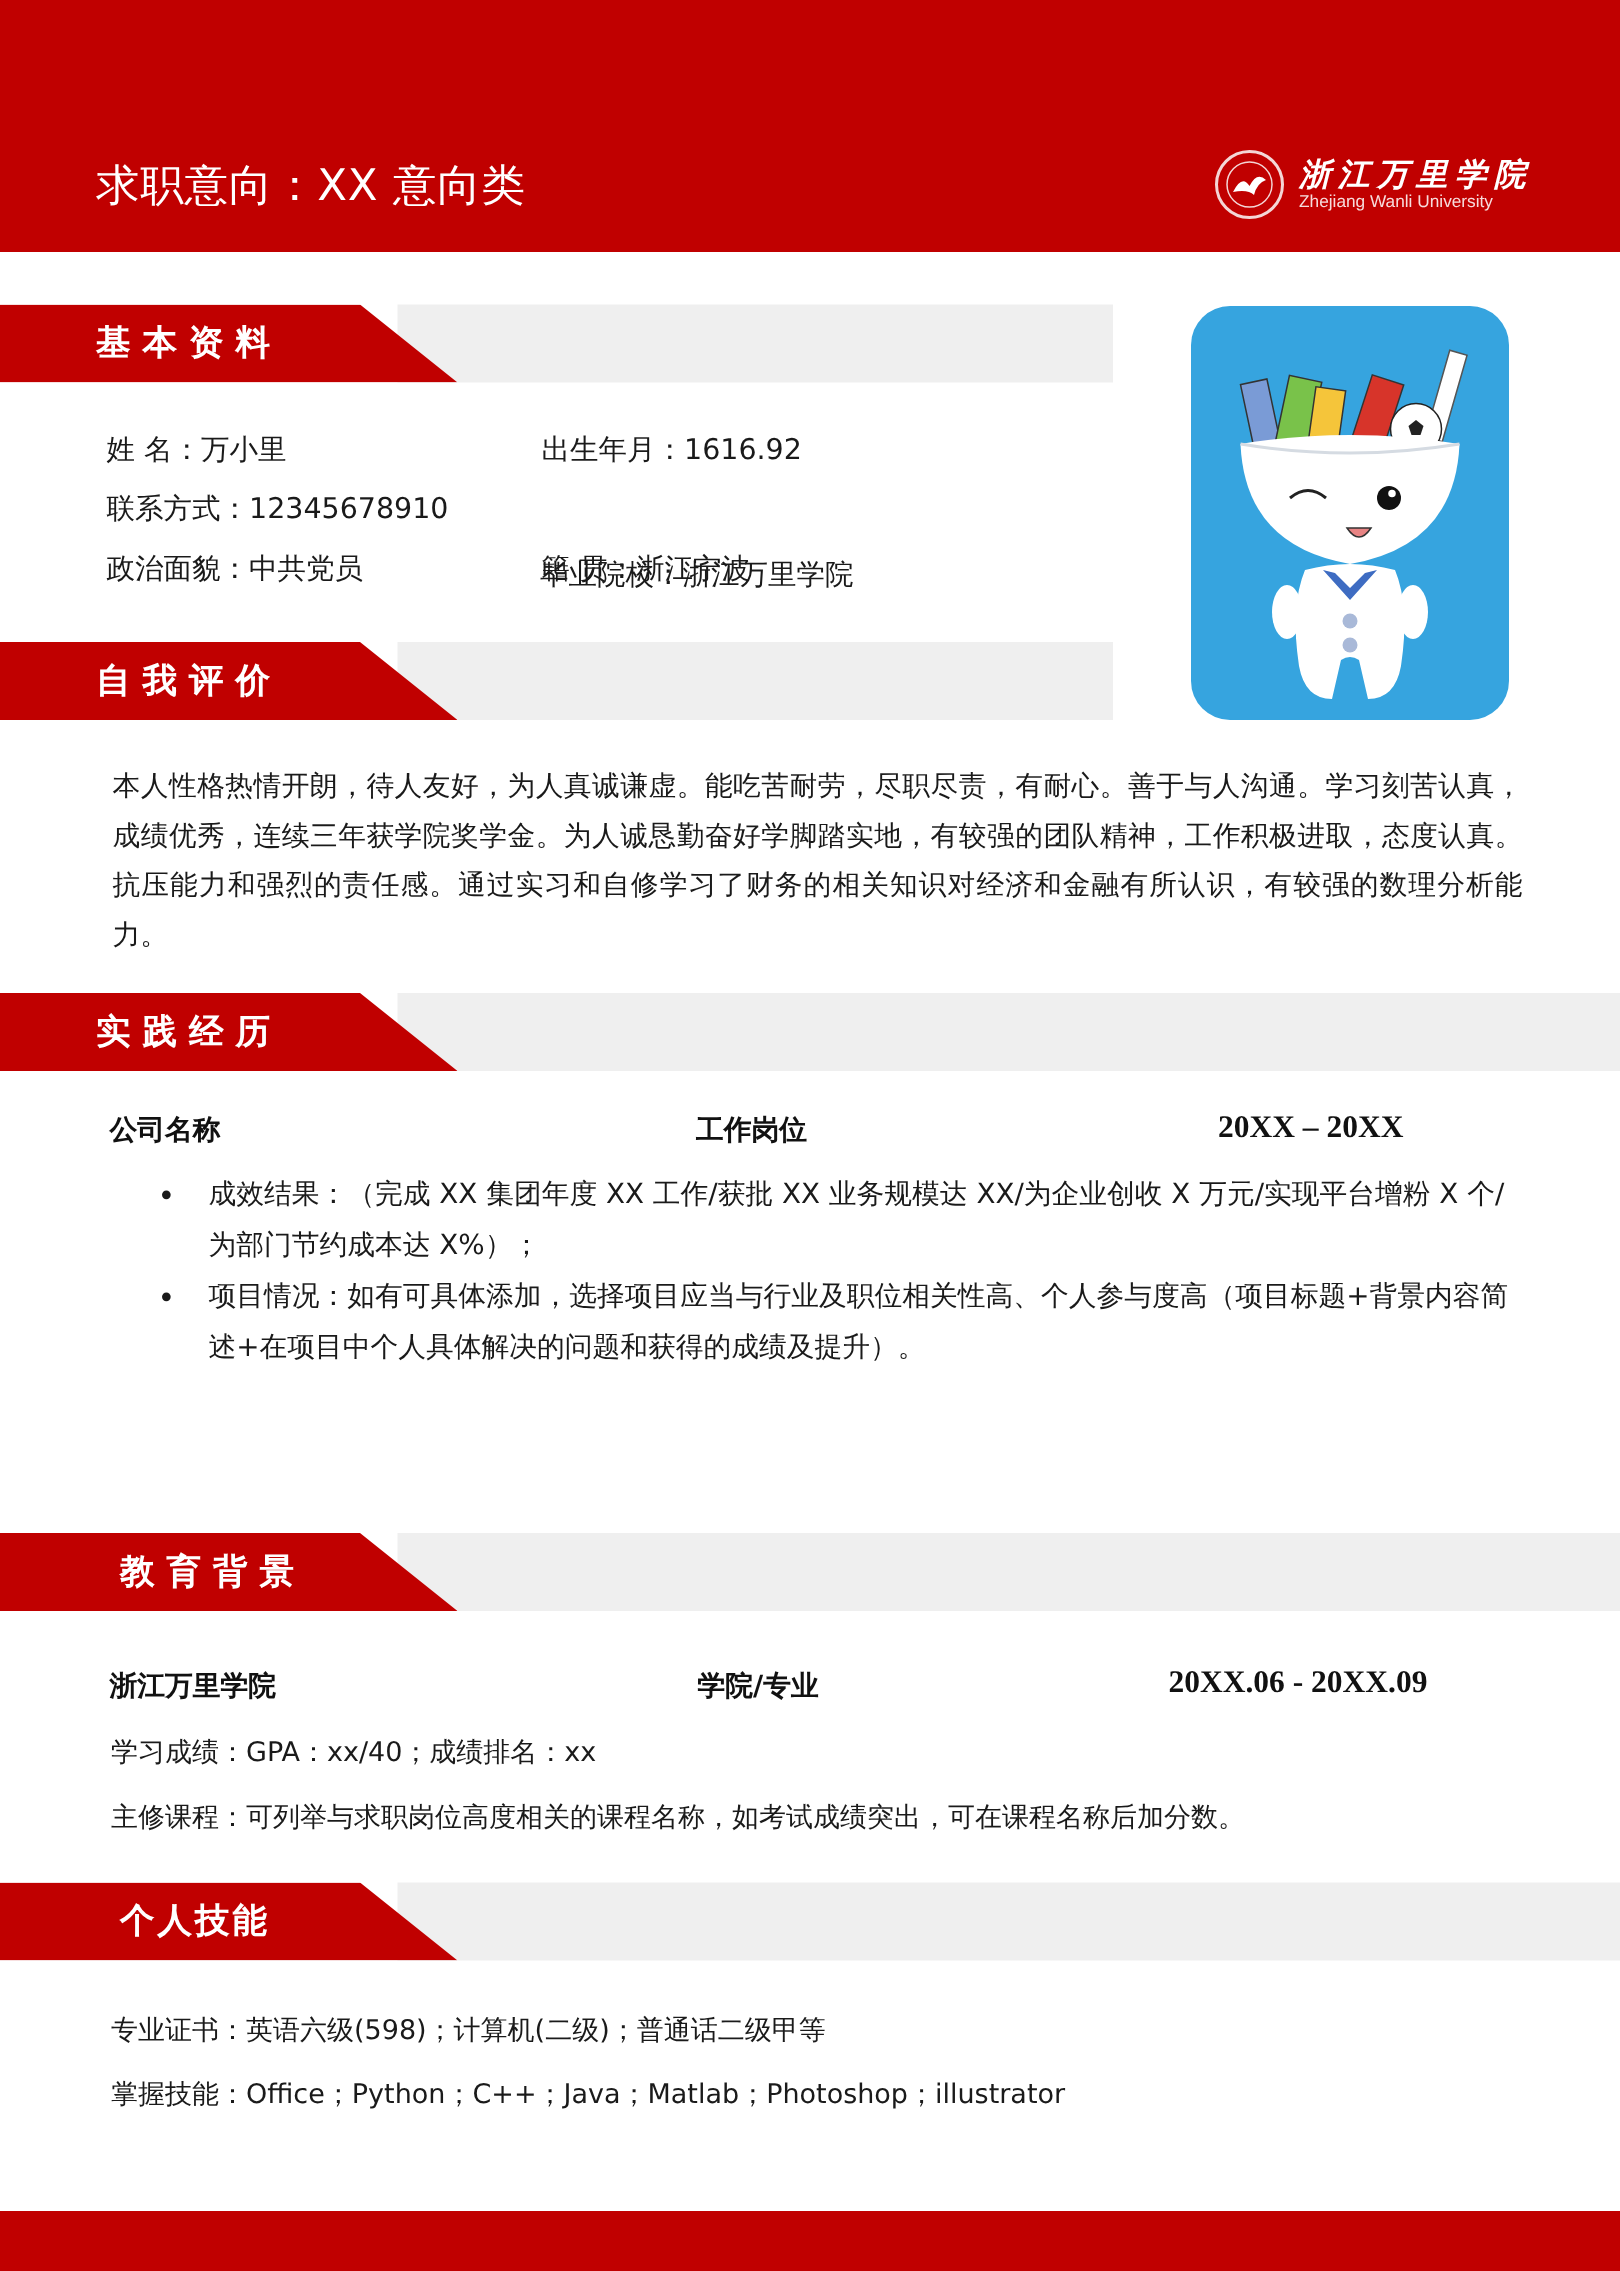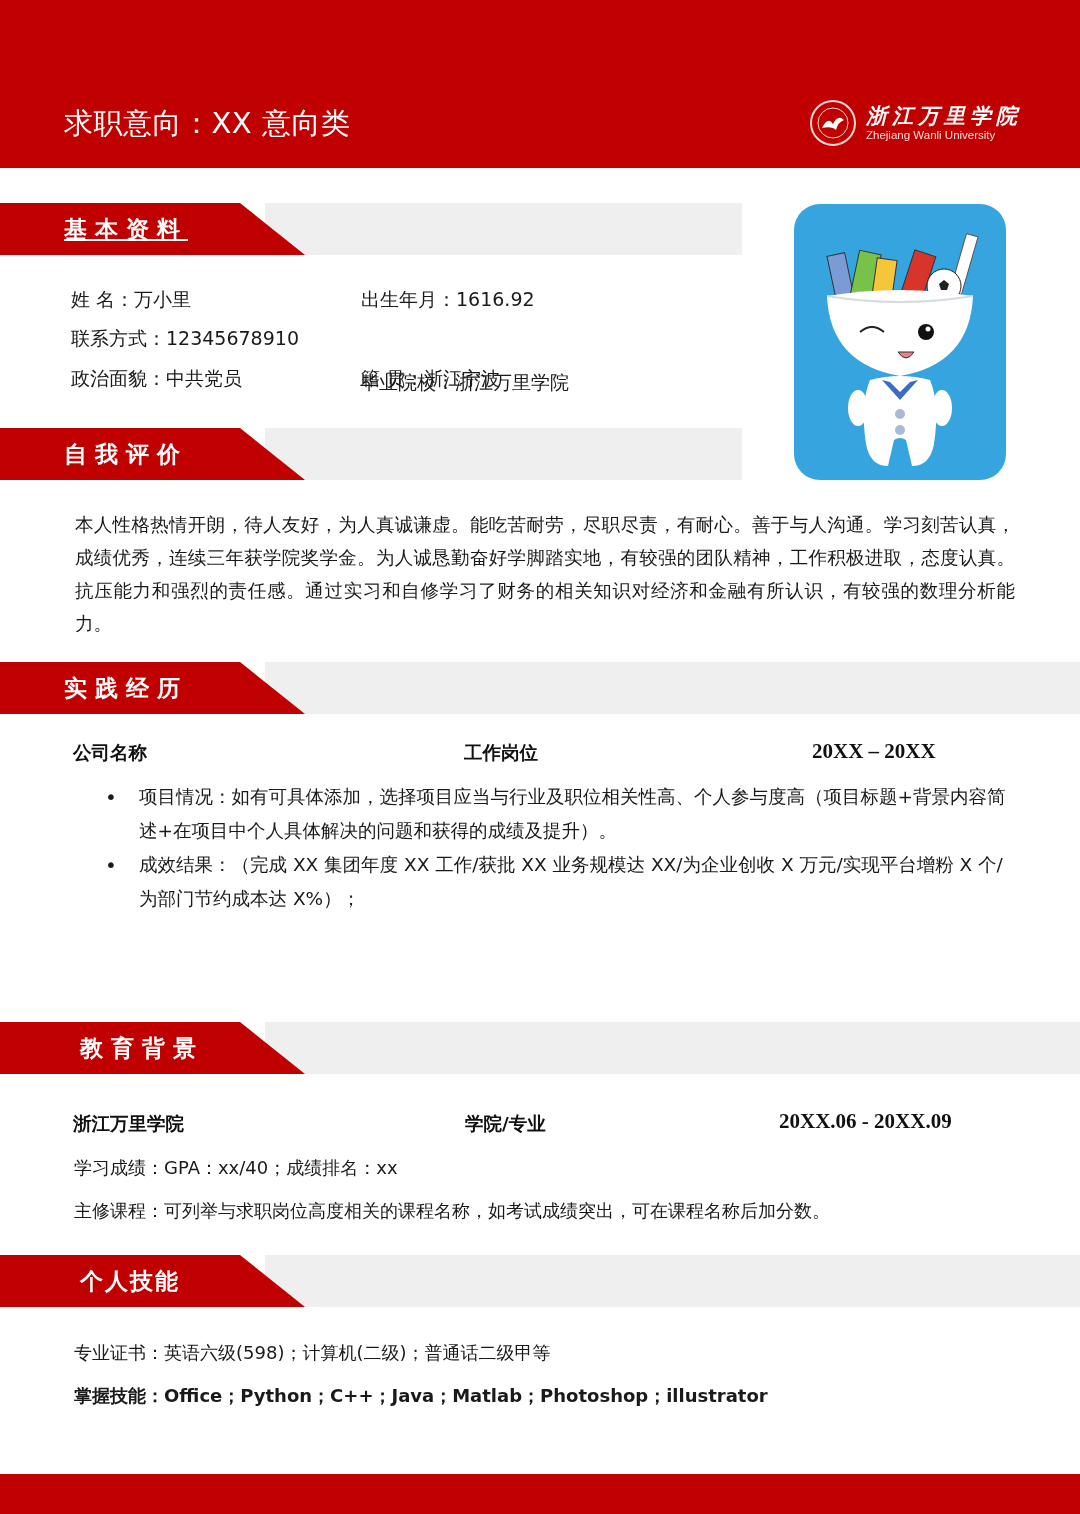--- a/index.html
+++ b/index.html
@@ -51,21 +51,21 @@
   </div>
   <div class="logo-text">
     <span class="logo-cn">浙江万里学院</span>
     <span class="logo-en">Zhejiang Wanli University</span>
   </div>
 </div>
 
 <div class="section-head" style="top:203px;width:1080px;">
   <div class="sec-gray" style="left:265px;width:477px;"></div>
   <div class="sec-red"></div>
-  <div class="sec-title" style="left:64px;text-decoration:underline;">基本资料</div>
+  <div class="sec-title" style="left:64px;">基本资料</div>
 </div>
 
 <div class="info-row" style="left:71px;top:287px;">姓      名：万小里</div>
 <div class="info-row" style="left:361px;top:287px;">出生年月：1616.92</div>
 <div class="info-row" style="left:71px;top:326px;">联系方式：12345678910</div>
 <div class="info-row" style="left:360px;top:326px;margin-top:44px;">毕业院校：浙江万里学院</div>
 <div class="info-row" style="left:71px;top:366px;">政治面貌：中共党员</div>
 <div class="info-row" style="left:361px;top:366px;">籍      贯：浙江宁波</div>
 
 <div class="photo">
@@ -109,22 +109,22 @@
   <div class="sec-gray" style="left:265px;width:815px;"></div>
   <div class="sec-red"></div>
   <div class="sec-title" style="left:64px;">实践经历</div>
 </div>
 
 <div class="row-heads" style="left:73px;top:740px;">公司名称</div>
 <div class="row-heads" style="left:464px;top:740px;">工作岗位</div>
 <div class="row-heads date-serif" style="left:812px;top:739px;">20XX – 20XX</div>
 
 <ul class="bullets">
+  <li>成效结果：（完成 XX 集团年度 XX 工作/获批 XX 业务规模达 XX/为企业创收 X 万元/实现平台增粉 X 个/为部门节约成本达 X%）；</li>
   <li>项目情况：如有可具体添加，选择项目应当与行业及职位相关性高、个人参与度高（项目标题+背景内容简述+在项目中个人具体解决的问题和获得的成绩及提升）。</li>
-  <li>成效结果：（完成 XX 集团年度 XX 工作/获批 XX 业务规模达 XX/为企业创收 X 万元/实现平台增粉 X 个/为部门节约成本达 X%）；</li>
 </ul>
 
 <div class="section-head" style="top:1022px;width:1080px;">
   <div class="sec-gray" style="left:265px;width:815px;"></div>
   <div class="sec-red"></div>
   <div class="sec-title" style="left:80px;">教育背景</div>
 </div>
 
 <div class="row-heads" style="left:73px;top:1111px;">浙江万里学院</div>
 <div class="row-heads" style="left:465px;top:1111px;">学院/专业</div>
@@ -133,15 +133,15 @@
 <div class="plain" style="top:1156px;">学习成绩：GPA：xx/40；成绩排名：xx</div>
 <div class="plain" style="top:1199px;">主修课程：可列举与求职岗位高度相关的课程名称，如考试成绩突出，可在课程名称后加分数。</div>
 
 <div class="section-head" style="top:1255px;width:940px;">
   <div class="sec-gray" style="left:265px;width:815px;"></div>
   <div class="sec-red"></div>
   <div class="sec-title" style="left:80px;letter-spacing:2px;">个人技能</div>
 </div>
 
 <div class="plain" style="top:1341px;">专业证书：英语六级(598)；计算机(二级)；普通话二级甲等</div>
-<div class="plain" style="top:1384px;font-weight:bold;">掌握技能：Office；Python；C++；Java；Matlab；Photoshop；illustrator</div>
+<div class="plain" style="top:1384px;">掌握技能：Office；Python；C++；Java；Matlab；Photoshop；illustrator</div>
 
 <div class="bottom-band"></div>
 
 </body></html>

